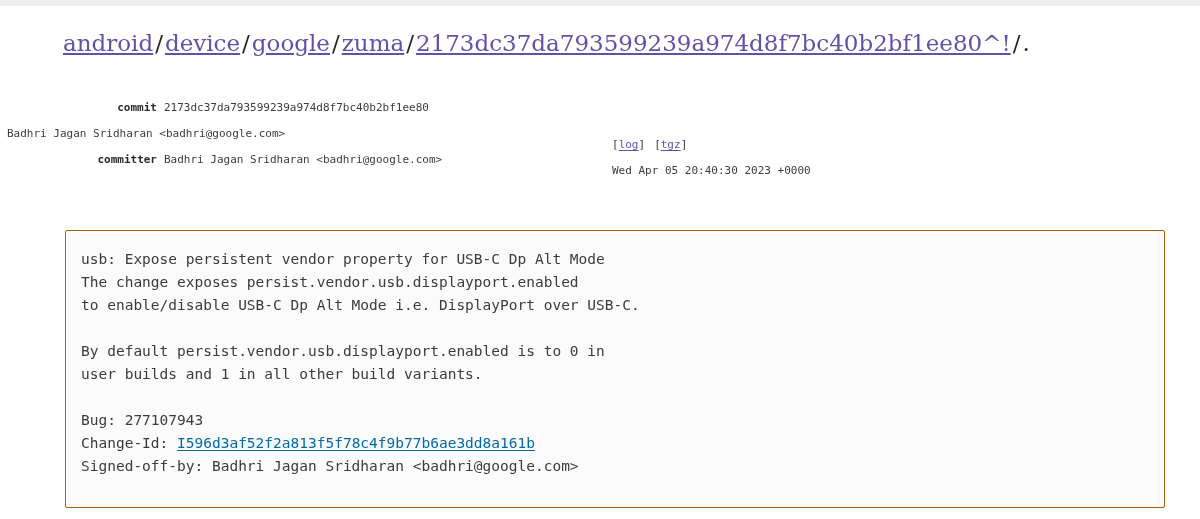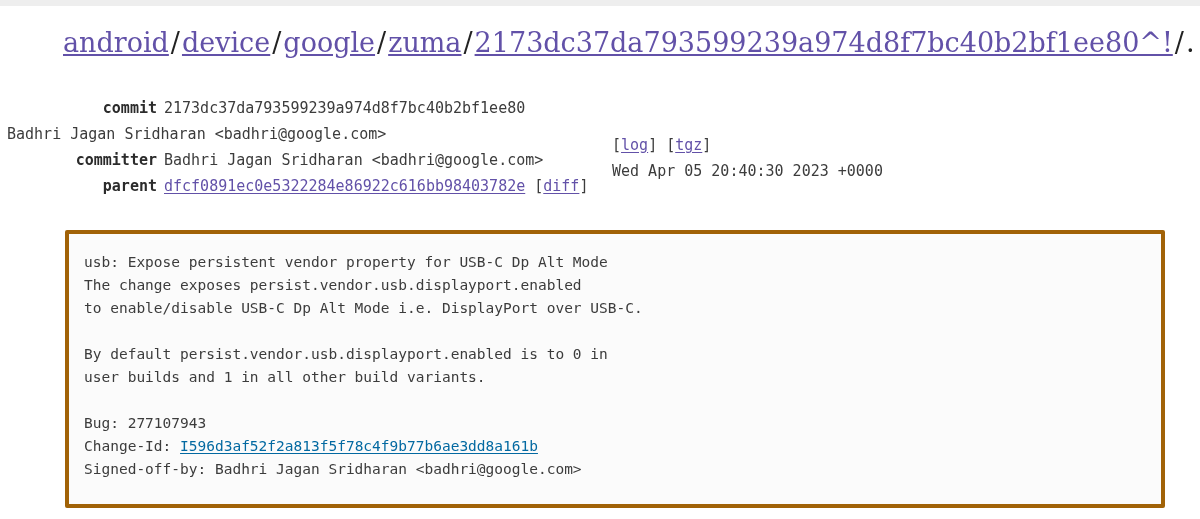--- a/index.html
+++ b/index.html
@@ -32,21 +32,21 @@
     width: 1200px;
     height: 519px;
   }
 
   
   .breadcrumb {
     position: absolute;
     left: 63px;
     top: 30px;
     font-family: "DejaVu Serif", "Liberation Serif", serif;
-    font-size: 27px;
+    font-size: 23px;
     line-height: 26px;
     color: #222222;
     white-space: nowrap;
   }
   .breadcrumb a {
     color: #6251a8;
     text-decoration: underline;
     text-underline-offset: 2px;
   }
   .breadcrumb .sep {
@@ -55,21 +55,21 @@
   }
   .breadcrumb .tail {
     color: #222222;
   }
 
   
   .meta {
     position: absolute;
     left: 0;
     top: 85px;
-    font-size: 15px;
+    font-size: 11px;
     line-height: 26px;
     color: #3c3c3c;
   }
   .meta-row {
     display: flex;
     align-items: baseline;
     height: 26px;
   }
   .meta-label {
     width: 157px;
@@ -105,21 +105,21 @@
   }
 
   
   .msg-box {
     position: absolute;
     left: 65px;
     top: 230px;
     width: 1100px;
     height: 278px;
     box-sizing: border-box;
-    border: 4px solid #a16207;
+    border: 1px solid #a16207;
     background: #fbfbfb;
     border-radius: 2px;
     overflow: hidden;
   }
   .msg-text {
     margin: 0;
     padding: 17px 0 0 15px;
     font-family: "DejaVu Sans Mono", "Liberation Mono", monospace;
     font-size: 14.5px;
     line-height: 23px;
@@ -155,24 +155,20 @@
       <span class="meta-value">Badhri Jagan Sridharan &lt;badhri@google.com&gt;</span>
       <span class="meta-extra">Wed Apr 05 20:40:30 2023 +0000</span>
     </div>
 
     <div class="meta-row">
       <span class="meta-label">committer</span>
       <span class="meta-value">Badhri Jagan Sridharan &lt;badhri@google.com&gt;</span>
     </div>
 
 
-    <div class="meta-row">
-      <span class="meta-label">parent</span>
-      <span class="meta-value"><a href="#">dfcf0891ec0e5322284e86922c616bb98403782e</a><span class="inline-gap"></span><span class="bracket">[</span><a href="#">diff</a><span class="bracket">]</span></span>
-    </div>
 
   </div>
 
   <div class="msg-box">
     <pre class="msg-text"><span>usb: Expose persistent vendor property for USB-C Dp Alt Mode</span>
 <span>The change exposes persist.vendor.usb.displayport.enabled
 to enable/disable USB-C Dp Alt Mode i.e. DisplayPort over USB-C.
 
 By default persist.vendor.usb.displayport.enabled is to 0 in
 user builds and 1 in all other build variants.

